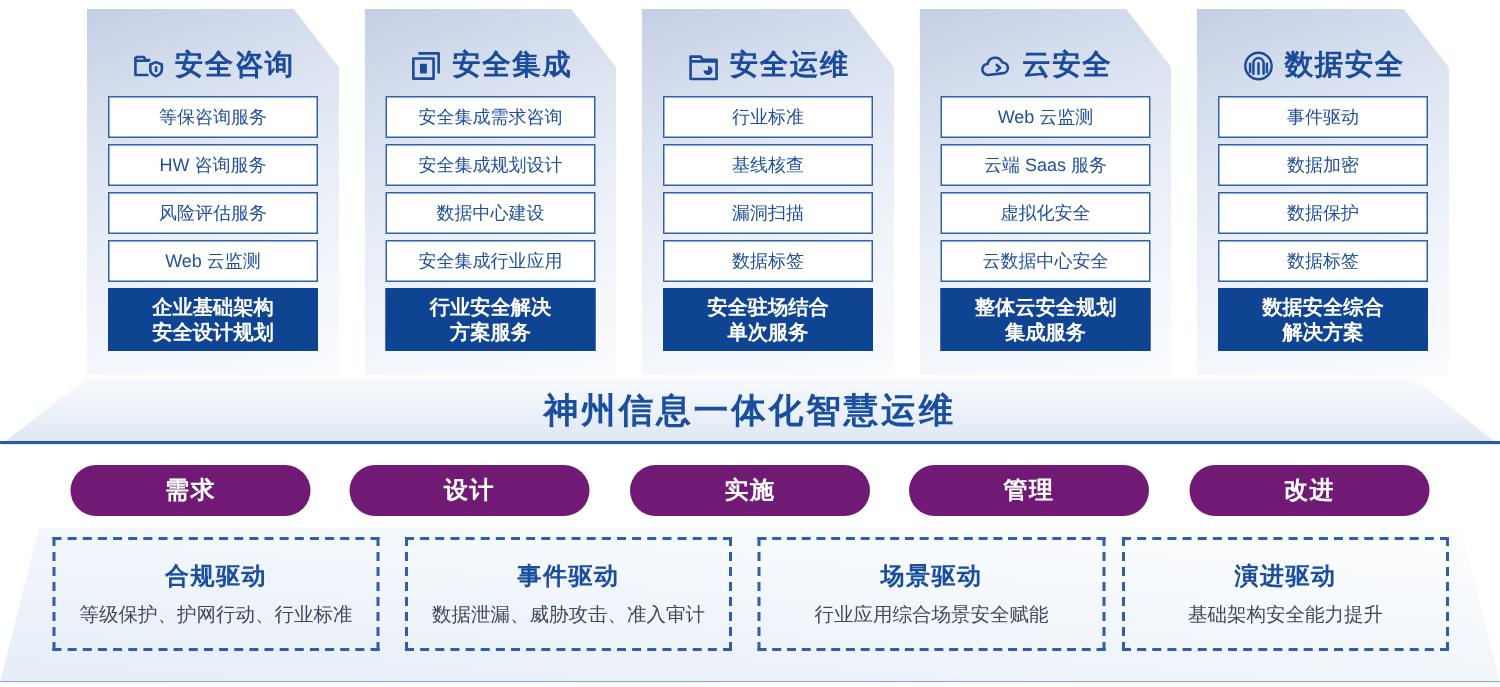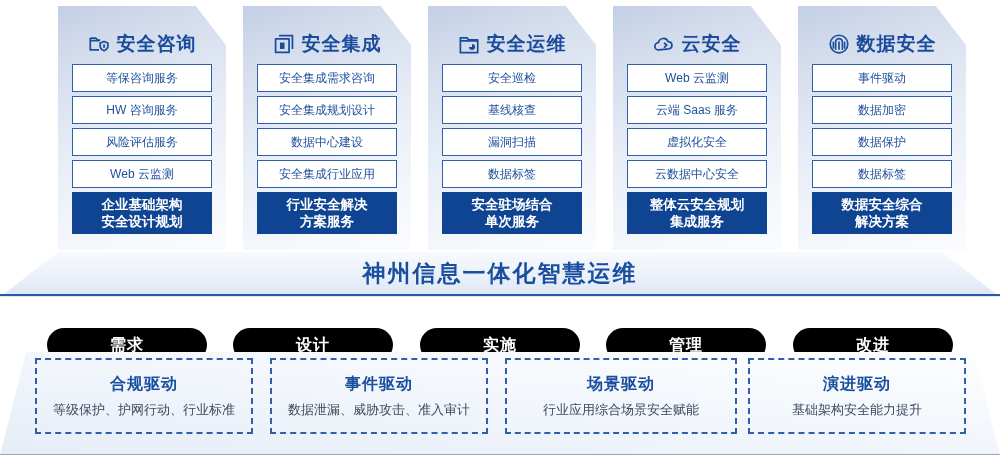--- a/index.html
+++ b/index.html
@@ -82,22 +82,22 @@
     position:absolute;left:0;top:252px;width:1000px;height:42px;
     display:flex;align-items:center;justify-content:center;
     font-size:23px;font-weight:bold;color:#1a4fa0;letter-spacing:2px;
   }
 
   
   .phases{
     position:absolute;left:0;top:310px;width:1000px;height:34px;
   }
   .phase{
-    position:absolute;top:18px;width:160px;height:34px;
-    background:#000000;border-radius:17px;
+    position:absolute;top:0;width:160px;height:34px;
+    background:#701a75;border-radius:17px;
     display:flex;align-items:center;justify-content:center;
     color:#ffffff;font-size:16px;font-weight:bold;letter-spacing:1px;
   }
   .phase.f1{left:47px;}
   .phase.f2{left:233px;}
   .phase.f3{left:420px;}
   .phase.f4{left:606px;}
   .phase.f5{left:793px;}
 
   
@@ -190,21 +190,21 @@
         <span class="pillar-icon">
           <svg viewBox="0 0 24 24" fill="none" stroke="#1b4c9c" stroke-width="1.9" stroke-linejoin="round">
             <path d="M2.6 5.2h7.2l1.7 2.3h10v14H2.6z"></path>
             <path d="M2.6 8.6h18.9"></path>
             <path d="M12 15.3a3.3 3.3 0 1 0 3.3-3.3v3.3z" fill="#1b4c9c" stroke="none"></path>
           </svg>
         </span>
         <span class="pillar-title">安全运维</span>
       </div>
       <div class="items">
-        <div class="item">安全巡检</div>
+        <div class="item">行业标准</div>
         <div class="item">基线核查</div>
         <div class="item">漏洞扫描</div>
         <div class="item">数据标签</div>
         <div class="item-solid">
           <span>安全驻场结合</span>
           <span>单次服务</span>
         </div>
       </div>
     </div>
 

